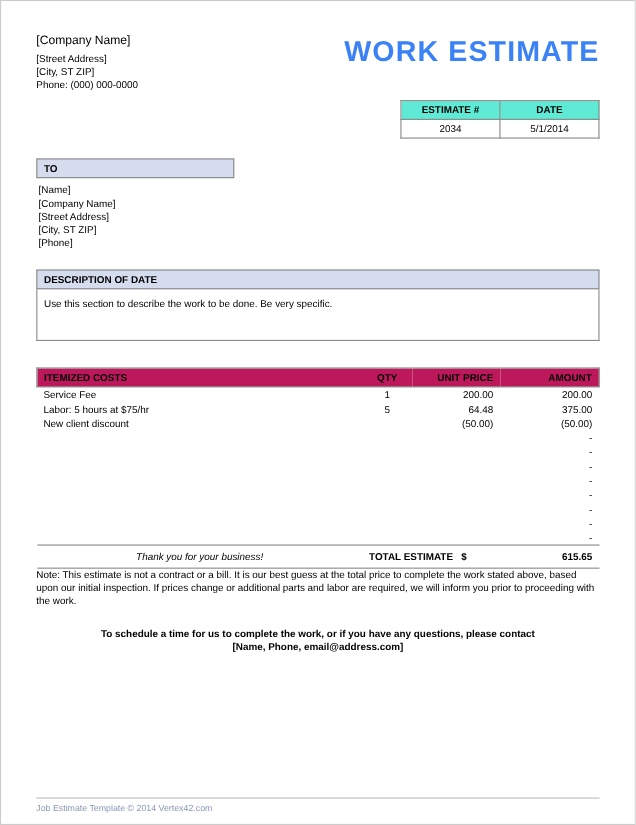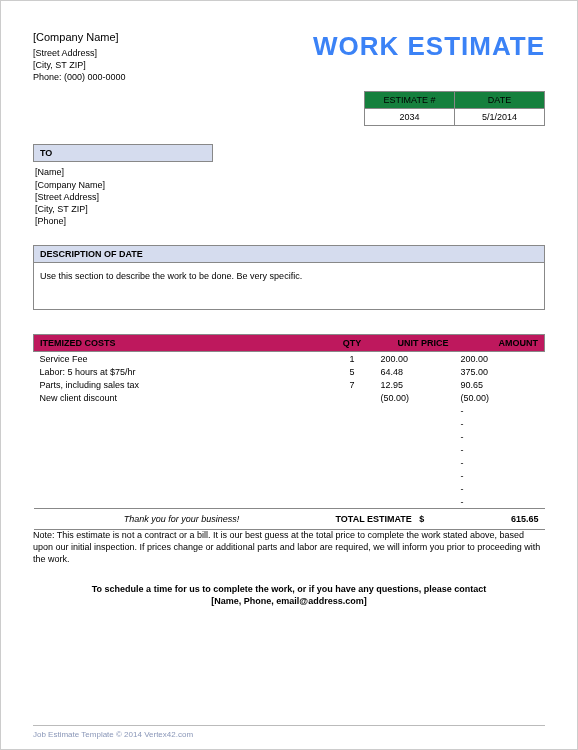--- a/index.html
+++ b/index.html
@@ -47,22 +47,22 @@
     margin-top: 8px;
     border-collapse: collapse;
     font-size: 9px;
   }
   .meta-table th, .meta-table td {
     border: 1px solid #888;
     padding: 3px 0;
     text-align: center;
   }
   .meta-table th {
-    background: #15803d;
-    font-weight: normal;
+    background: #5eead4;
+    font-weight: bold;
     width: 90px;
   }
   .meta-table td {
     width: 90px;
   }
   .clearfix::after { content: ""; display: block; clear: both; }
   .section-header {
     background: #d5dcee;
     border: 1px solid #888;
     font-size: 9px;
@@ -108,20 +108,21 @@
     border-left: 1px solid #888;
   }
   .items-table thead th:last-child {
     border-right: 1px solid #888;
   }
   .items-table thead th.qty { width: 45px; text-align: center; }
   .items-table thead th.price { width: 80px; }
   .items-table thead th.amount { width: 90px; }
   .items-table tbody td {
     padding: 1.5px 6px;
+    text-align: right;
     vertical-align: top;
   }
   .items-table tbody td:first-child {
     text-align: left;
   }
   .items-table tbody td.qty { text-align: center; }
   .items-table tfoot td {
     border-top: 1px solid #888;
     border-bottom: 1px solid #888;
     padding: 5px 6px;
@@ -219,26 +220,20 @@
           <td>200.00</td>
           <td>200.00</td>
         </tr>
         <tr>
           <td>Labor: 5 hours at $75/hr</td>
           <td class="qty">5</td>
           <td>64.48</td>
           <td>375.00</td>
         </tr>
         <tr>
-          <td>Parts, including sales tax</td>
-          <td class="qty">7</td>
-          <td>12.95</td>
-          <td>90.65</td>
-        </tr>
-        <tr>
           <td>New client discount</td>
           <td class="qty"></td>
           <td>(50.00)</td>
           <td>(50.00)</td>
         </tr>
         <tr>
           <td></td>
           <td class="qty"></td>
           <td></td>
           <td>-</td>

